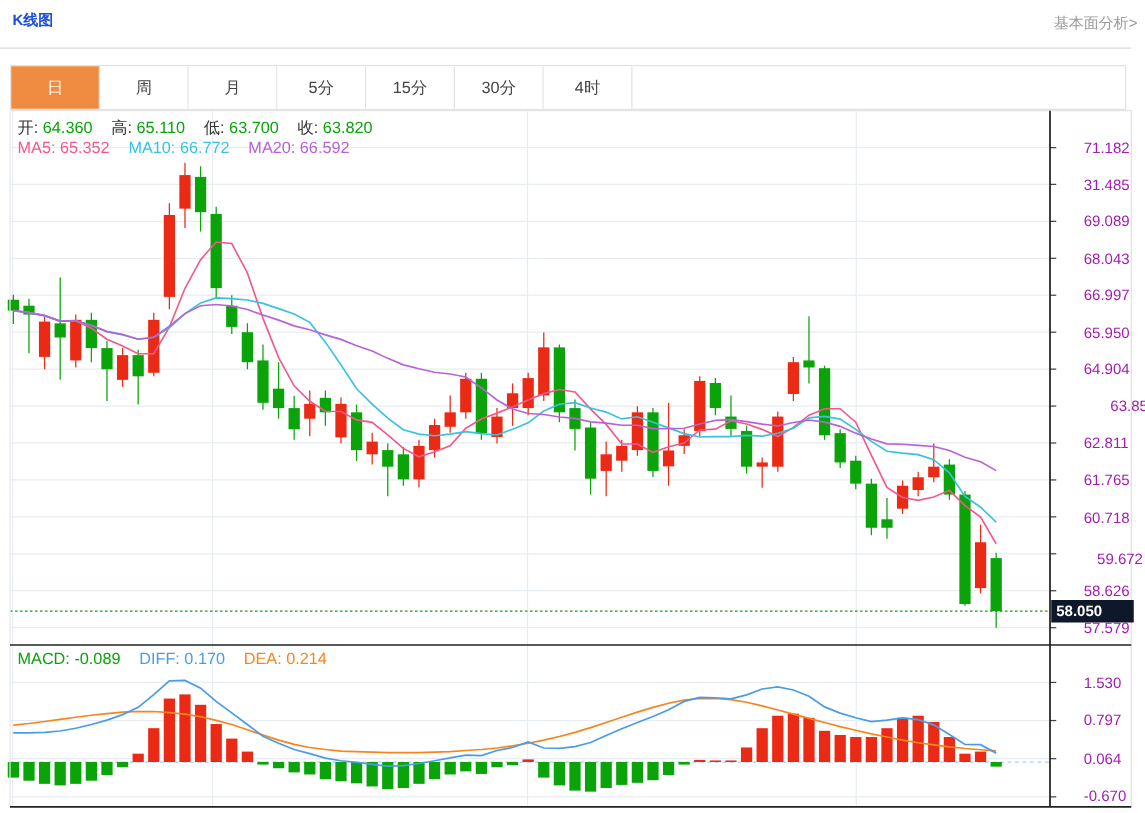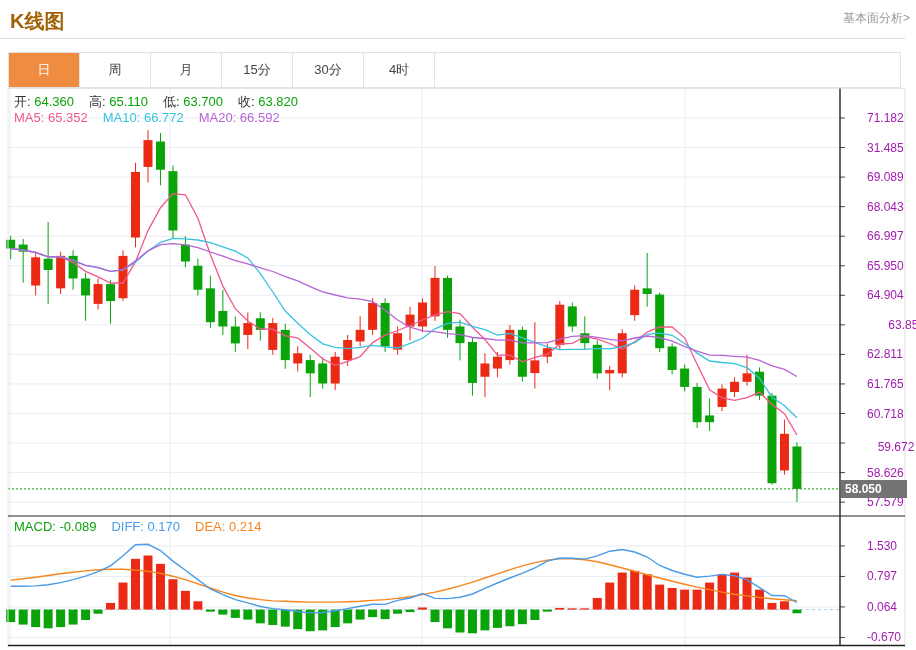--- a/index.html
+++ b/index.html
@@ -1,21 +1,21 @@
 <!DOCTYPE html>
 <html><head>
 <meta charset="utf-8">
 <style>
   html,body{margin:0;padding:0;}
   body{
     width:916px;height:650px;position:relative;overflow:hidden;background:#fff;
     font-family:"Liberation Sans","DejaVu Sans",sans-serif;
     -webkit-font-smoothing:antialiased;
   }
-  .page-title{position:absolute;left:10px;top:8px;font-size:20px;font-weight:bold;color:#a16207;}
+  .page-title{position:absolute;left:10px;top:8px;font-size:12px;font-weight:bold;color:#1d4ed8;}
   .header-link{position:absolute;right:6px;top:10px;font-size:12px;color:#999;cursor:pointer;}
   .title-divider{position:absolute;left:0;top:38px;width:905px;height:1px;background:#d9d9d9;}
   .tabbar{
     position:absolute;left:8px;top:52px;width:893px;height:36px;
     border:1px solid #e2e2e2;box-sizing:border-box;display:flex;background:#fff;
   }
   .tab{
     width:70px;height:34px;line-height:34px;text-align:center;font-size:13px;color:#444;
     border-right:1px solid #e2e2e2;cursor:pointer;flex:none;background:#fff;
   }
@@ -35,20 +35,21 @@
 <body>
 
 <div class="page-title">K线图</div>
 <div class="header-link">基本面分析&gt;</div>
 <div class="title-divider"></div>
 
 <div class="tabbar" id="tabbar">
     <div class="tab selected" style="background: rgb(239, 140, 66);">日</div>
     <div class="tab">周</div>
     <div class="tab">月</div>
+    <div class="tab">5分</div>
     <div class="tab">15分</div>
     <div class="tab">30分</div>
     <div class="tab">4时</div>
   </div>
 
 <div class="chart-area" id="chart-area">
   <svg id="svg" width="916" height="562" viewBox="0 88 916 562">
       <line x1="10" y1="89" x2="10" y2="645.5" stroke="#e7edf2" stroke-width="1"></line>
       <line x1="170" y1="89" x2="170" y2="645.5" stroke="#e7edf2" stroke-width="1"></line>
       <line x1="422" y1="89" x2="422" y2="645.5" stroke="#e7edf2" stroke-width="1"></line>
@@ -314,13 +315,13 @@
     <div class="axis-label" style="top: 406.504px;">60.718</div>
     <div class="axis-label" style="top: 440px; text-align: center;">59.672</div>
     <div class="axis-label" style="top: 465.583px;">58.626</div>
     <div class="axis-label" style="top: 495.15px;">57.579</div>
     <div class="axis-label" style="top: 538.952px;">1.530</div>
     <div class="axis-label" style="top: 569.445px;">0.797</div>
     <div class="axis-label" style="top: 599.938px;">0.064</div>
     <div class="axis-label" style="top: 630.472px;">-0.670</div>
   </div>
 
-<div class="price-badge" style="background: #737373; top: 479.849px;">58.050</div>
+<div class="price-badge" style="background: #0f172a; top: 479.849px;">58.050</div>
 
 </body></html>

